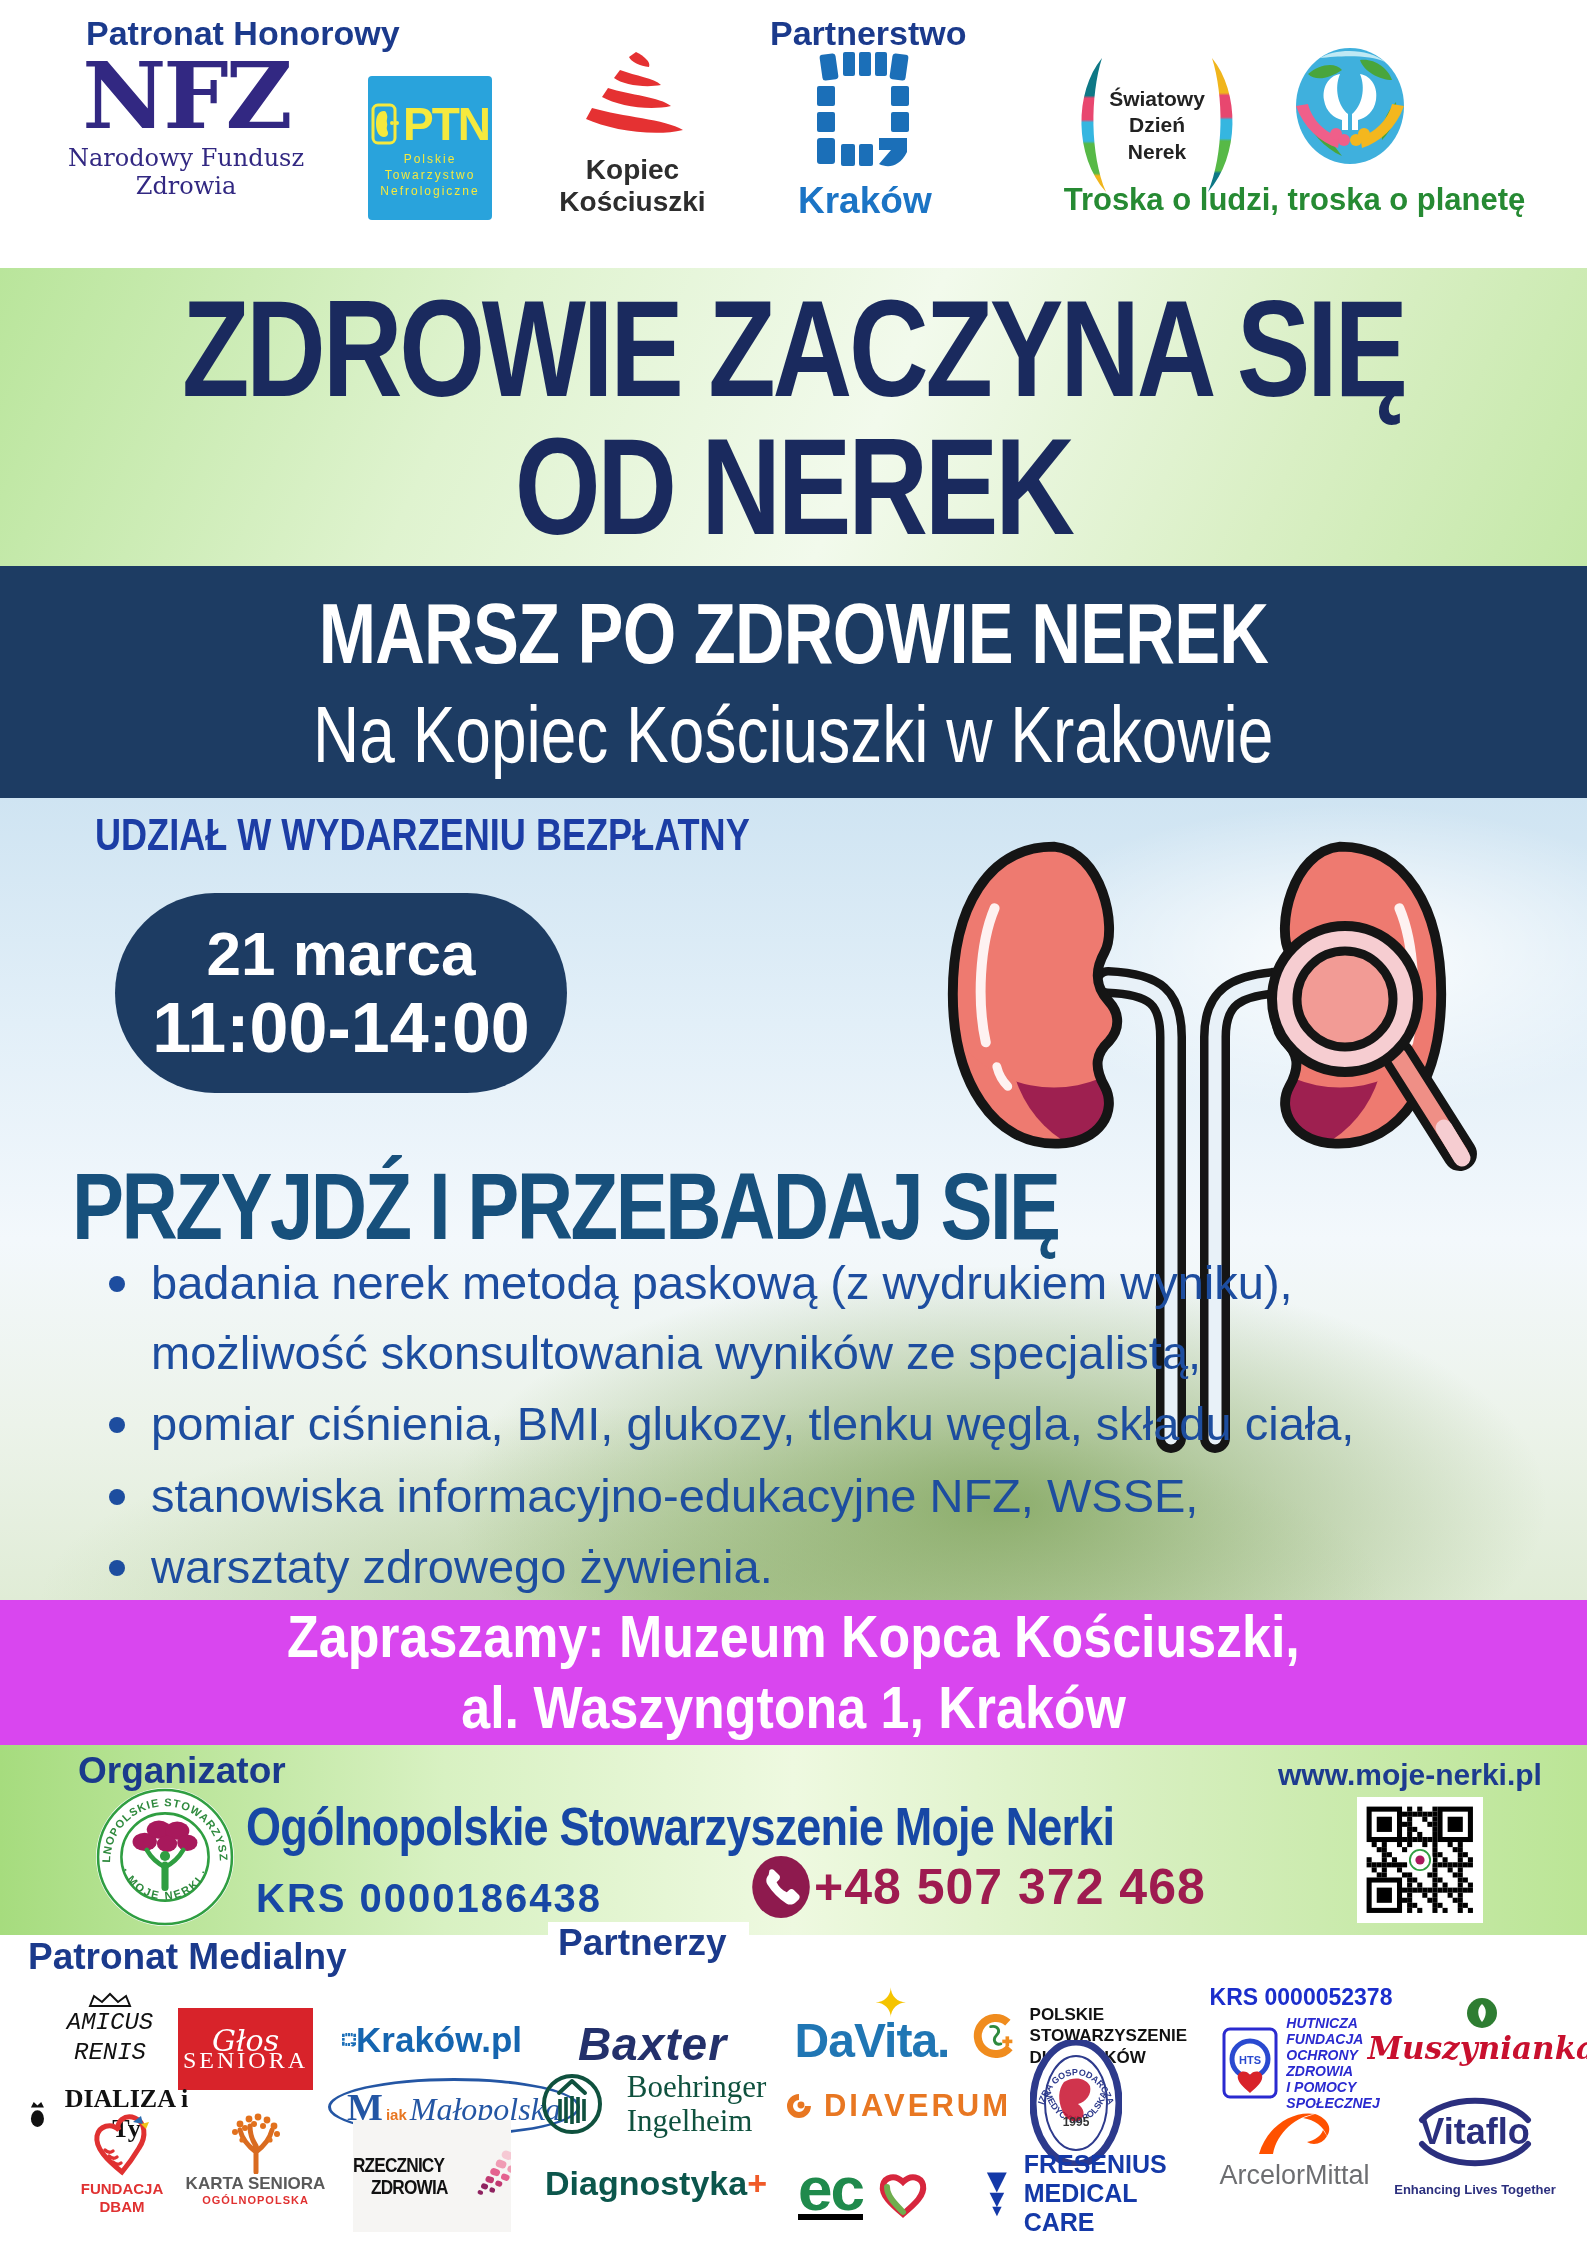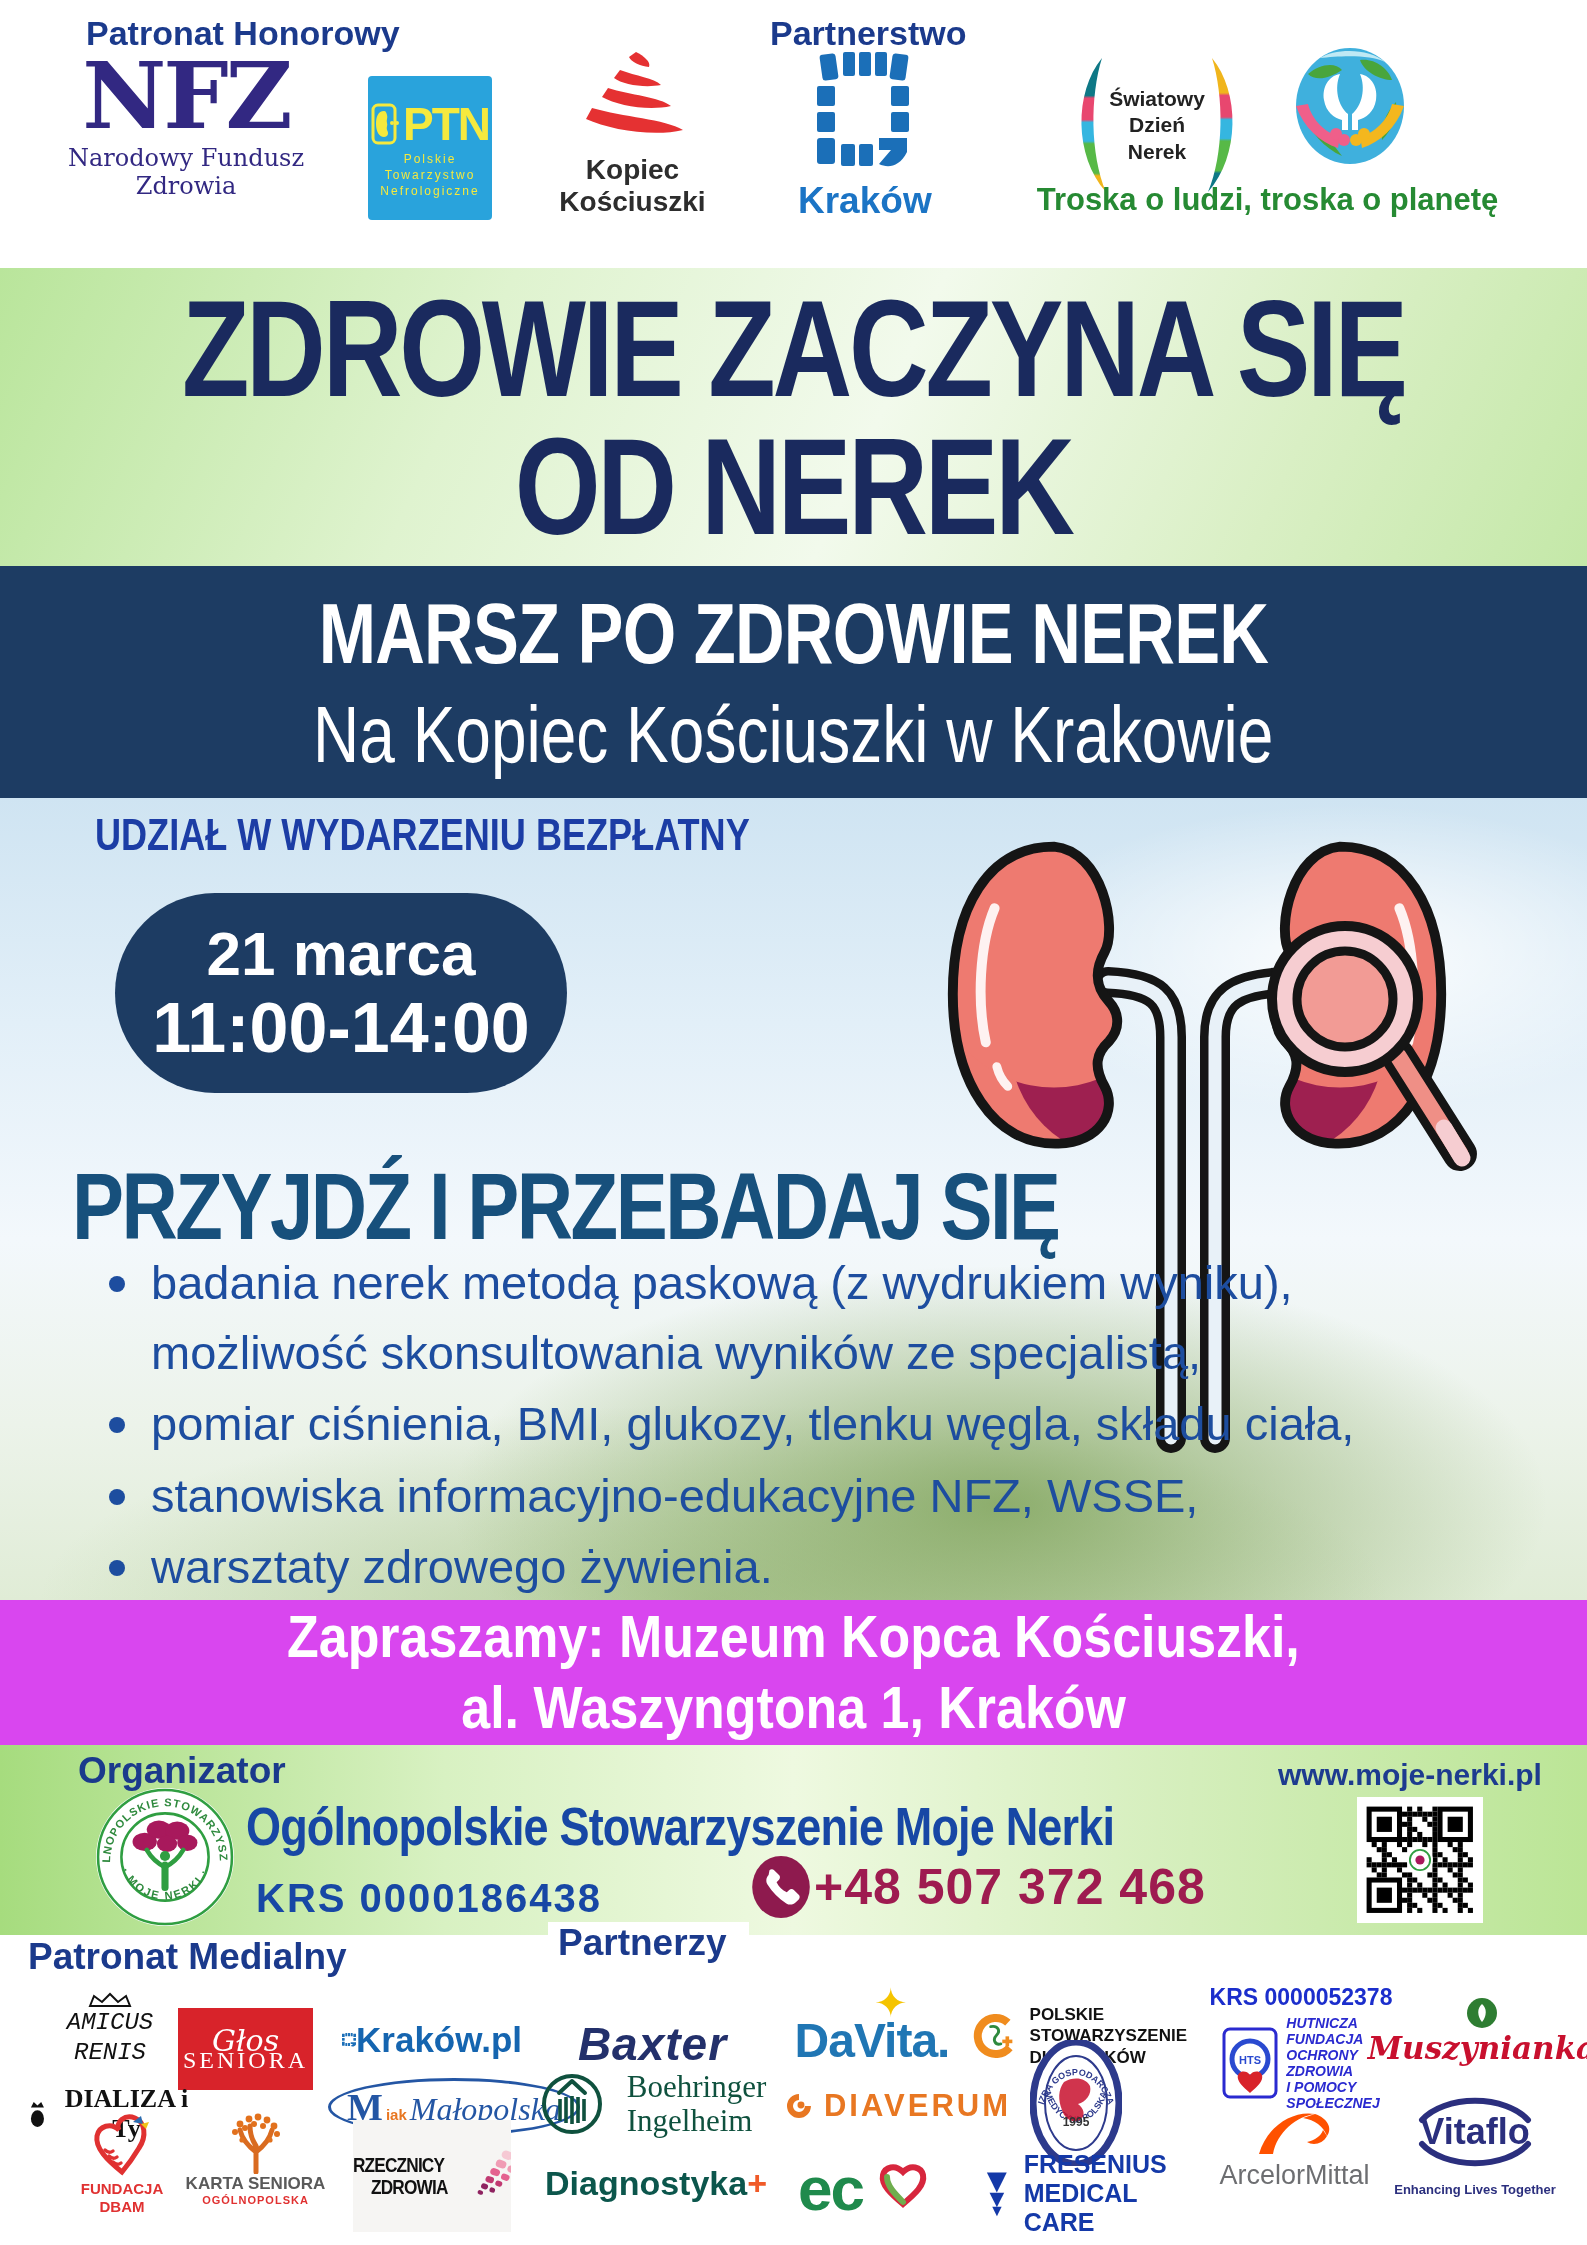--- a/index.html
+++ b/index.html
@@ -20,21 +20,21 @@
   .ptn-abbr{font-size:46px;font-weight:bold;color:#f5e93e;letter-spacing:-2px;}
   .ptn-line{font-size:12px;color:#f5e93e;letter-spacing:2px;line-height:1.35;}
   .kopiec{left:545px;top:48px;width:175px;text-align:center;}
   .kopiec-cap{font-size:28px;font-weight:bold;color:#2d2d2d;line-height:1.15;margin-top:2px;}
   .krakow{left:798px;top:52px;width:130px;text-align:center;}
   .krakow-cap{font-size:37px;font-weight:bold;color:#1b74c5;margin-top:8px;}
   .wdn{left:1062px;top:52px;width:190px;height:145px;}
   .wdn-text{position:absolute;left:0;top:34px;width:100%;text-align:center;font-size:21px;
             font-weight:bold;color:#222;line-height:1.25;}
   .earth{left:1290px;top:44px;}
-  .tagline{left:980px;top:182px;width:575px;text-align:center;font-size:31px;font-weight:bold;color:#268a33;}
+  .tagline{left:1007px;top:182px;width:575px;text-align:center;font-size:31px;font-weight:bold;color:#268a33;}
 
   
   .title-banner{left:0;top:268px;width:1587px;height:298px;
      background:linear-gradient(115deg,#b9e59b 0%,#dff3cf 30%,#f2faec 55%,#d9efc4 80%,#c4e8a8 100%);
      display:flex;flex-direction:column;align-items:center;justify-content:center;}
   .title-line{font-size:138px;line-height:1.0;font-weight:bold;color:#1a2a5e;letter-spacing:-4px;}
 
   
   .navy-banner{left:0;top:566px;width:1587px;height:232px;background:#1d3c63;
      display:flex;flex-direction:column;align-items:center;justify-content:center;color:#fff;}
@@ -106,21 +106,21 @@
   .diav-row{flex-direction:row;gap:12px;}
   .diav-txt{font-size:31px;font-weight:600;color:#e87722;letter-spacing:3px;}
   .dbam-txt{font-size:15px;font-weight:bold;color:#e03131;line-height:1.2;}
   .karta-txt{font-size:17px;font-weight:bold;color:#5a5a5a;}
   .karta-sub{font-size:11px;font-weight:bold;color:#e03131;letter-spacing:1px;}
   .rzecz{background:#f6f5f3;width:158px;height:112px;flex-direction:row;gap:6px;}
   .rzecz-txt{font-size:21px;font-weight:bold;color:#111;line-height:1.05;text-align:right;letter-spacing:-1px;}
   .diag-row{flex-direction:row;align-items:baseline;}
   .diag-txt{font-size:34px;font-weight:bold;color:#0c564c;}
   .diag-plus{font-size:34px;font-weight:bold;color:#f05a28;}
-  .eco-row{flex-direction:row;align-items:flex-start;gap:14px;}
+  .eco-row{flex-direction:row;align-items:flex-end;gap:14px;text-decoration:underline;}
   .eco-e{font-size:62px;font-weight:bold;color:#1f8a4c;letter-spacing:-2px;line-height:1;}
   .fres-row{flex-direction:row;gap:10px;align-items:center;}
   .fres-tris{display:flex;flex-direction:column;align-items:center;line-height:.62;color:#1439a8;}
   .fres-txt{font-size:25px;font-weight:bold;color:#1439a8;text-align:left;line-height:1.15;}
   .arcelor-txt{font-size:27px;color:#6d6e71;margin-top:2px;}
   .vitaflo-tag{font-size:13px;font-weight:bold;color:#2b2f7e;margin-top:4px;}
 </style>
 </head>
 <body>
 

